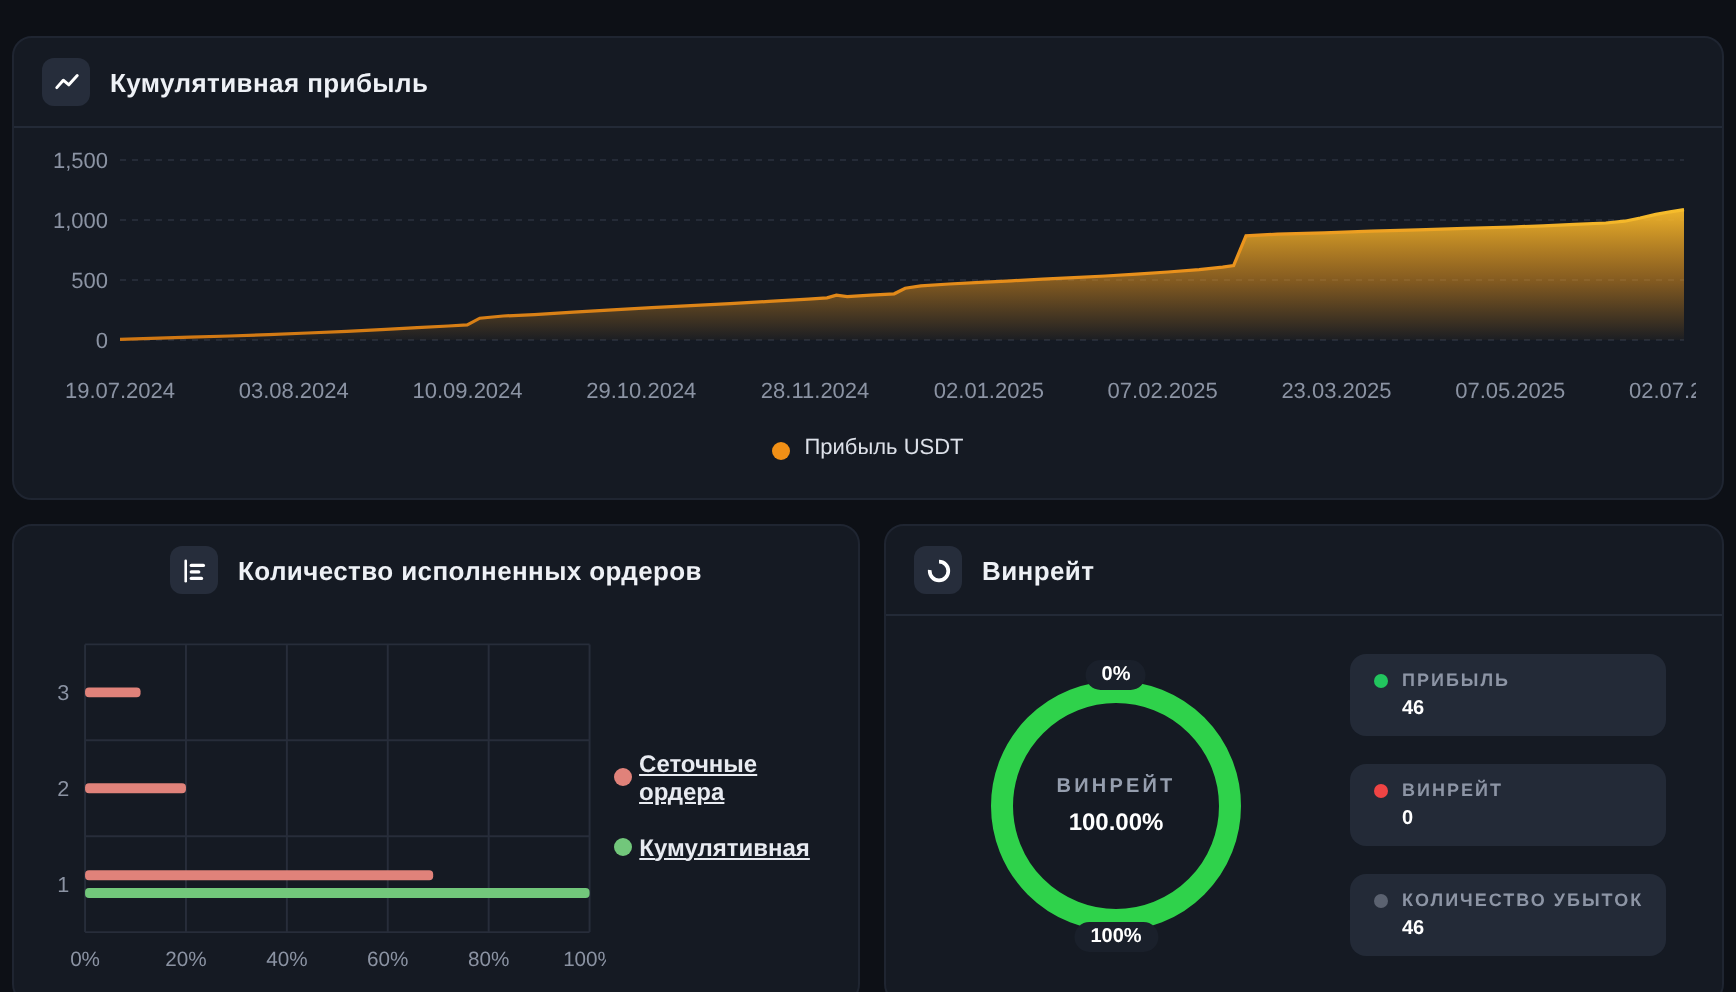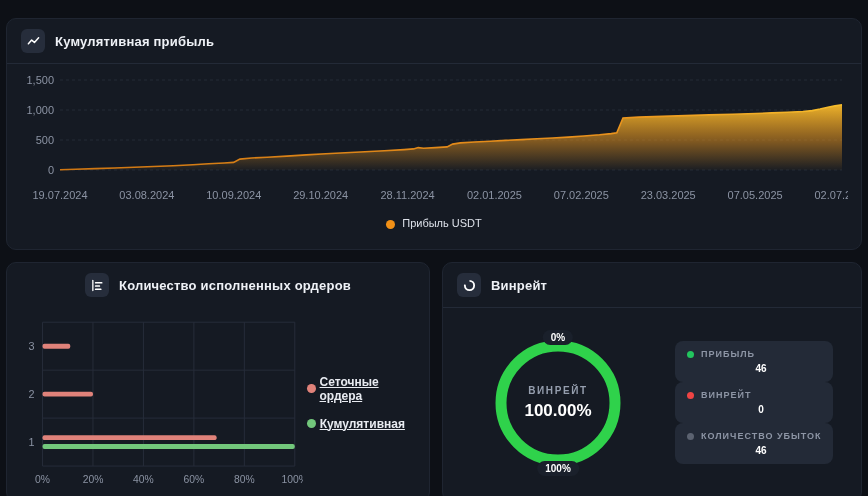--- a/index.html
+++ b/index.html
@@ -21,22 +21,22 @@
   .orders-legend{display:flex;flex-direction:column;gap:14px;margin-left:4px;}
   .orders-legend .item{display:flex;align-items:center;gap:4px;font-size:12px;color:#e8ebf1;font-weight:600;text-decoration:underline;}
   .panel-winrate{flex:1;display:flex;flex-direction:column;}
   .winrate-body{flex:1;display:flex;align-items:center;justify-content:space-between;padding:6px 28px 10px 40px;}
   .gauge-wrap{position:relative;width:150px;height:150px;}
   .gauge-badge{position:absolute;left:50%;transform:translateX(-50%);background:#1a202b;border-radius:10px;padding:2px 8px;font-size:10px;font-weight:700;color:#fff;}
   .gauge-badge.top{top:2px;}
   .gauge-badge.bottom{bottom:2px;}
   .gauge-center{position:absolute;inset:0;display:flex;flex-direction:column;align-items:center;justify-content:center;gap:5px;}
   .gauge-center .lbl{font-size:10px;letter-spacing:1.6px;color:#959eae;font-weight:600;}
-  .gauge-center .val{font-size:17px;font-weight:700;color:#ffffff;text-align:right;}
-  .stats-col{width:158px;display:flex;flex-direction:column;gap:0;text-align:center;}
+  .gauge-center .val{font-size:12px;font-weight:700;color:#ffffff;text-align:right;}
+  .stats-col{width:158px;display:flex;flex-direction:column;gap:14px;}
   .stat-card{background:#232a37;border-radius:8px;padding:8px 12px;display:flex;flex-direction:column;gap:4px;}
   .stat-top{display:flex;align-items:center;gap:7px;}
   .stat-dot{width:7px;height:7px;border-radius:50%;flex:0 0 auto;}
   .stat-label{font-size:9px;letter-spacing:1px;color:#8d95a5;font-weight:700;white-space:nowrap;}
   .stat-value{font-size:10px;font-weight:700;color:#ffffff;padding-left:14px;}
   svg text{font-family:"Liberation Sans",sans-serif;}
 </style>
 </head>
 <body>
 

